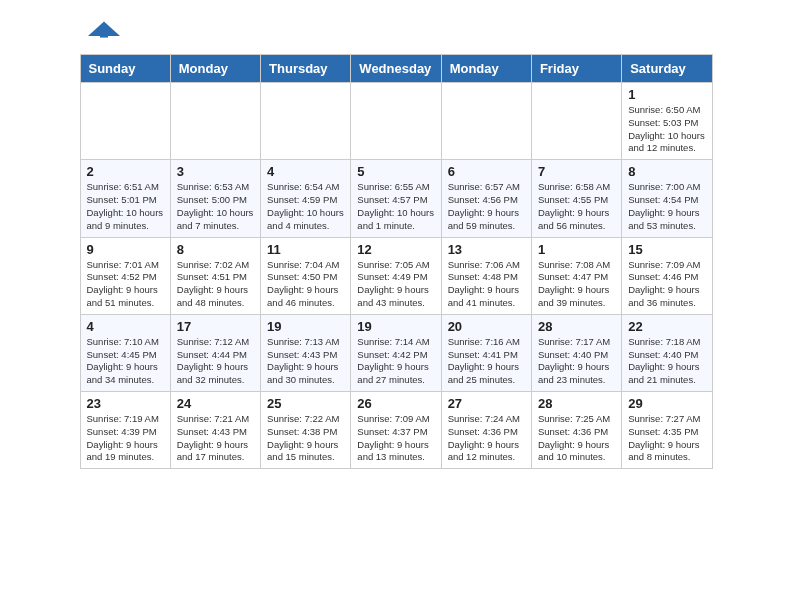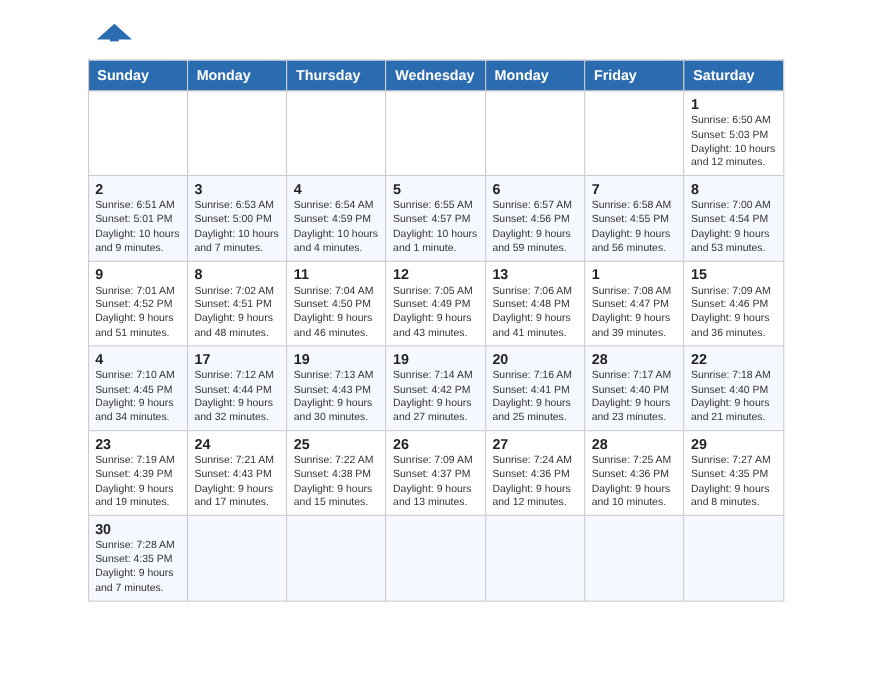--- a/index.html
+++ b/index.html
@@ -344,30 +344,15 @@
 and 10 minutes.</div>
           </td>
           <td>
             <span class="day-num">29</span>
             <div class="day-info" style="white-space: pre-line;">Sunrise: 7:27 AM
 Sunset: 4:35 PM
 Daylight: 9 hours
 and 8 minutes.</div>
           </td>
         </tr>
-        <tr>
-          <td>
-            <span class="day-num">30</span>
-            <div class="day-info" style="white-space: pre-line;">Sunrise: 7:28 AM
-Sunset: 4:35 PM
-Daylight: 9 hours
-and 7 minutes.</div>
-          </td>
-          <td class="empty-cell"></td>
-          <td class="empty-cell"></td>
-          <td class="empty-cell"></td>
-          <td class="empty-cell"></td>
-          <td class="empty-cell"></td>
-          <td class="empty-cell"></td>
-        </tr>
       </tbody>
   </table>
 </div>
 
 </body></html>

